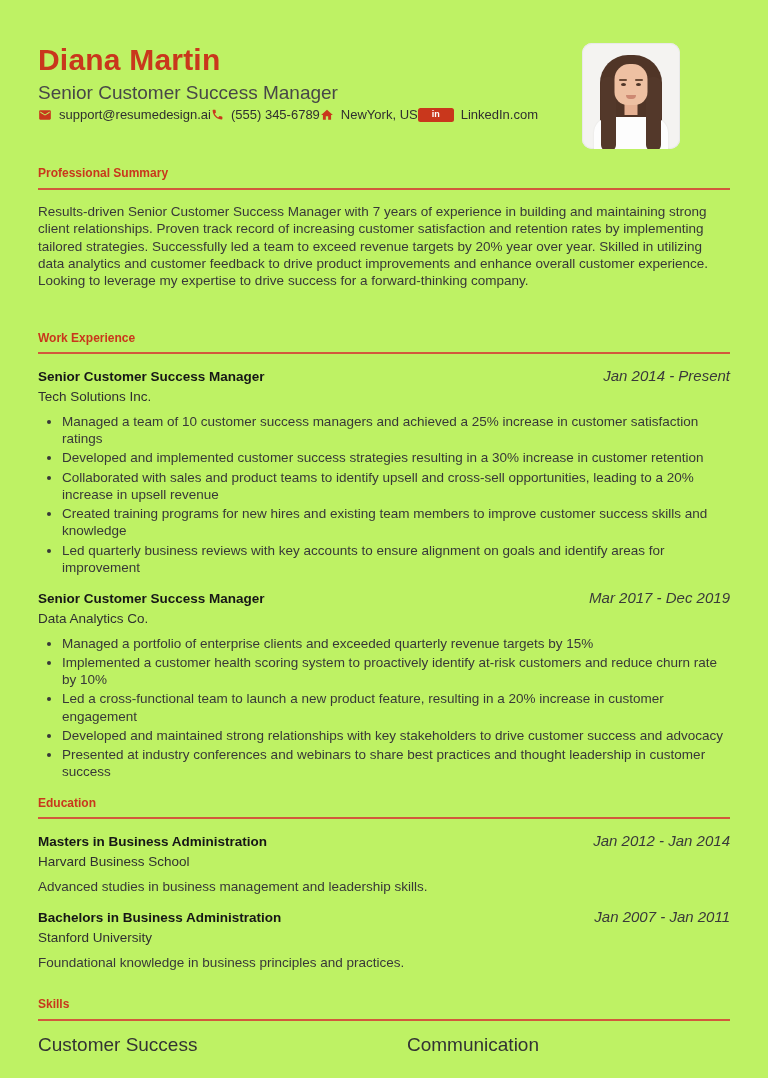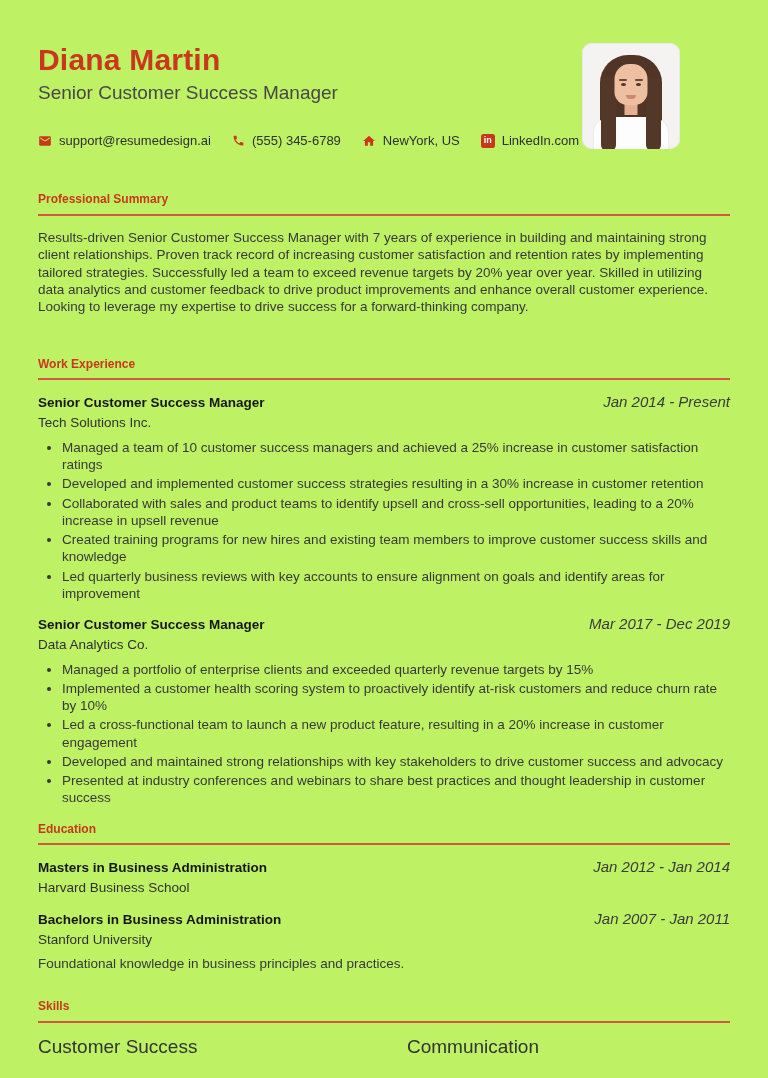--- a/index.html
+++ b/index.html
@@ -4,24 +4,24 @@
 <style>
   * { box-sizing: border-box; margin: 0; padding: 0; }
   html, body { width: 768px; height: 1078px; overflow: hidden; background: #ffffff; }
   body { font-family: "Liberation Sans", sans-serif; color: #383838; }
   .page { position: relative; width: 768px; height: 1078px; padding: 0 38px; background: #bef264; }
 
   
   .header { position: relative; padding-top: 44px; }
   .name { font-size: 30px; line-height: 1.08; font-weight: 700; color: #c9371c; letter-spacing: 0.2px; }
   .job-subtitle { margin-top: 6px; font-size: 19px; color: #474747; }
-  .contact-row { margin-top: 29px; display: flex; align-items: center; gap: 21px; font-size: 13px; color: #2f2f2f; }
+  .contact-row { margin-top: 3px; display: flex; align-items: center; font-size: 13px; color: #2f2f2f; }
   .contact-item { display: inline-flex; align-items: center; gap: 7px; }
   .contact-item svg { display: block; }
-  .li-badge { display: inline-flex; align-items: center; justify-content: center; width: 14px; height: 14px; border-radius: 2.5px; background: #c9371c; color: #fff; font-size: 9px; font-weight: 700; line-height: 1; }
+  .li-badge { display: inline-flex; align-items: center; justify-content: center; width: 36px; height: 14px; border-radius: 2.5px; background: #c9371c; color: #fff; font-size: 9px; font-weight: 700; line-height: 1; }
 
   
   .photo { position: absolute; top: 43px; right: 50px; width: 98px; height: 106px; border-radius: 10px; background: #f4f3f1; overflow: hidden; box-shadow: inset 0 0 0 1px #e9e9e9; }
   .photo .hair-back { position: absolute; left: 50%; transform: translateX(-50%); top: 12px; width: 62px; height: 110px; background: #503527; border-radius: 28px 28px 6px 6px; }
   .photo .face { position: absolute; left: 50%; transform: translateX(-50%); top: 21px; width: 33px; height: 41px; background: #eec0a2; border-radius: 15px 15px 13px 13px; }
   .photo .neck { position: absolute; left: 50%; transform: translateX(-50%); top: 58px; width: 13px; height: 14px; background: #e5b092; }
   .photo .shirt { position: absolute; left: 50%; transform: translateX(-50%); bottom: -8px; width: 74px; height: 40px; background: #fdfdfd; border-radius: 16px 16px 0 0; box-shadow: 0 0 2px rgba(0,0,0,0.08); }
   .photo .strand-left, .photo .strand-right { position: absolute; top: 34px; width: 15px; height: 74px; background: #53382a; border-radius: 6px; }
   .photo .strand-left { left: 19px; } .photo .strand-right { right: 19px; }
   .photo .brow-l, .photo .brow-m { position: absolute; top: 36px; width: 8px; height: 2px; background: #6a4a36; border-radius: 2px; }
@@ -152,20 +152,21 @@
   <div class="section section-education">
     <h2 class="section-heading">Education</h2>
     <div class="rule"></div>
 
     <div class="entry">
       <div class="entry-head">
         <span class="entry-title">Masters in Business Administration</span>
         <span class="entry-date">Jan 2012 - Jan 2014</span>
       </div>
       <div class="entry-sub">Harvard Business School</div>
+      <div class="edu-desc">Advanced studies in business management and leadership skills.</div>
     </div>
 
     <div class="entry">
       <div class="entry-head">
         <span class="entry-title">Bachelors in Business Administration</span>
         <span class="entry-date">Jan 2007 - Jan 2011</span>
       </div>
       <div class="entry-sub">Stanford University</div>
       <div class="edu-desc">Foundational knowledge in business principles and practices.</div>
     </div>

